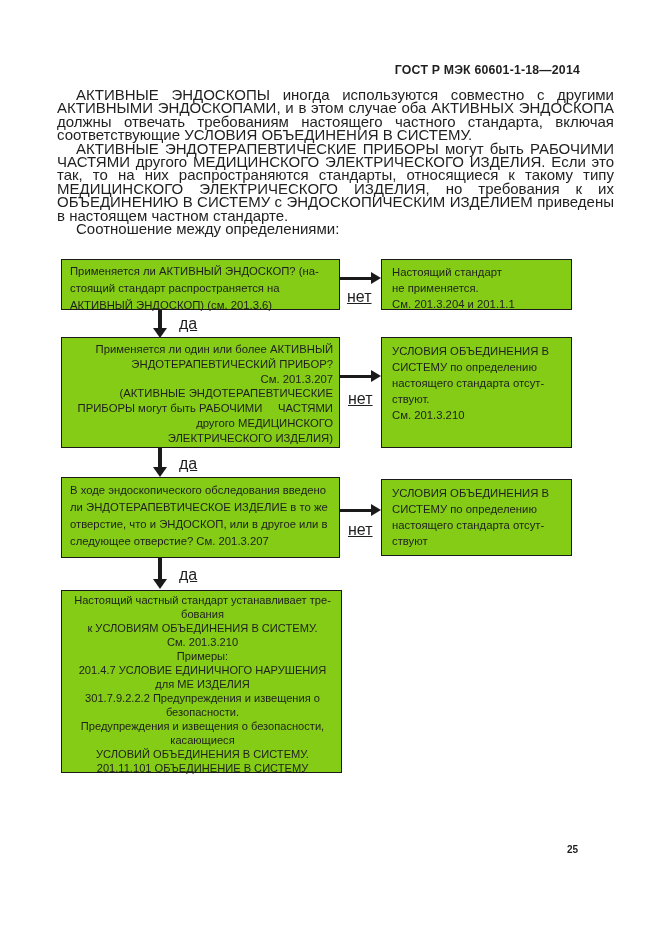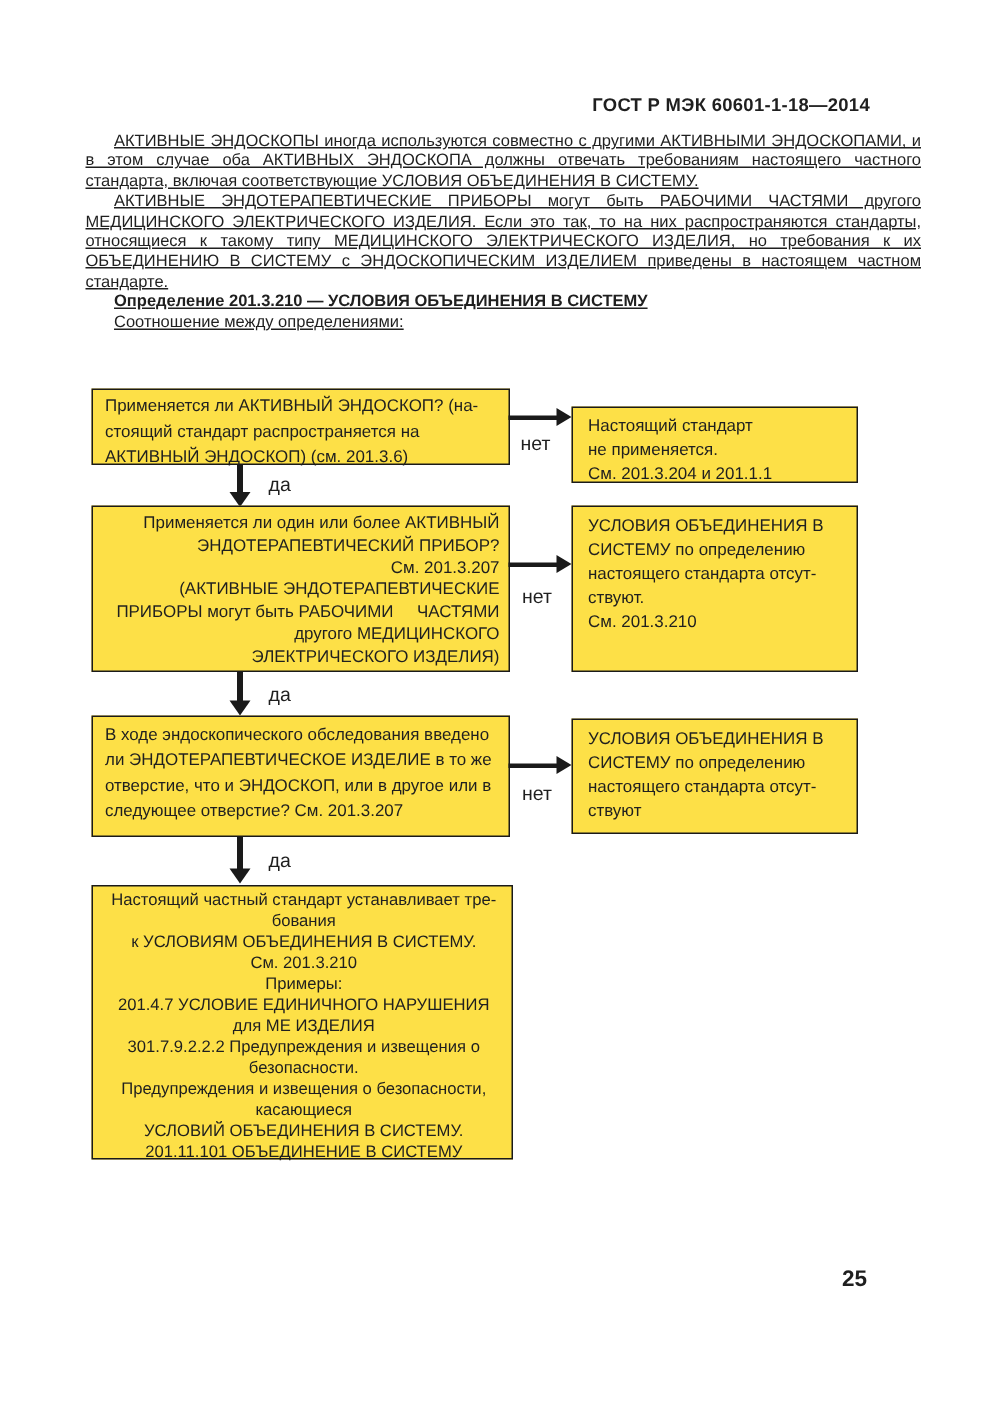--- a/index.html
+++ b/index.html
@@ -12,82 +12,82 @@
     color:var(--ink, #1f1f1f);
     overflow:hidden;
   }
   .header {
     position:absolute; top:63px; right:81px;
     font-size:12.3px; font-weight:bold; letter-spacing:.2px;
     white-space:nowrap;
   }
   .bodytext {
     position:absolute; left:57px; top:88px; width:557px;
-    font-size:11px; line-height:13.4px; text-align:justify;text-decoration:underline;
+    font-size:15px; line-height:13.4px; text-align:justify;
   }
   .para { text-indent:19px; }
   .para.bold { font-weight:bold; text-align:left; }
   
   .fbox {
     position:absolute; border:1.5px solid var(--line, #1a1a1a);
-    background:#fde047;
+    background:#84cc16;
   }
   .ftext {
     white-space:pre-wrap; font-size:11.3px; color:var(--ink, #1f1f1f);
   }
   .t-q1 { line-height:17px;   padding:3px 6px 0 8px; }
   .t-r1 { line-height:16px;   padding:4px 6px 0 10px; }
   .t-q2 { line-height:14.8px; padding:4px 6px 0 8px;text-align:right; }
   .t-r2 { line-height:16px;   padding:5px 6px 0 10px; }
   .t-q3 { line-height:17px;   padding:4px 6px 0 8px; }
   .t-r3 { line-height:16px;   padding:5px 6px 0 10px; }
   .t-f  { line-height:14px;   padding:2px 6px 0 8px; font-size:11.1px; }
   .flabel {
-    position:absolute; font-size:13px; color:var(--ink, #1f1f1f);
+    position:absolute; font-size:16px; color:var(--ink, #1f1f1f);
     white-space:nowrap;
+    text-decoration:underline;
   }
   .stem-h { position:absolute; height:3px; background:var(--line,#1a1a1a); }
   .head-r {
     position:absolute; width:0; height:0;
     border-top:6px solid transparent; border-bottom:6px solid transparent;
     border-left:10px solid var(--line,#1a1a1a);
   }
   .stem-v { position:absolute; width:4px; background:var(--line,#1a1a1a); }
   .head-d {
     position:absolute; width:0; height:0;
     border-left:7px solid transparent; border-right:7px solid transparent;
     border-top:10px solid var(--line,#1a1a1a);
   }
   .pagenum {
     position:absolute; top:844px; right:83px;
-    font-size:15px; font-weight:bold;
+    font-size:10px; font-weight:bold;
   }
 </style>
 </head>
 <body>
 
 <div class="page">
 
   <div class="header">ГОСТ Р МЭК 60601-1-18—2014</div>
 
   <div class="bodytext">
     <p class="para">АКТИВНЫЕ ЭНДОСКОПЫ иногда используются совместно с другими АКТИВНЫМИ ЭНДОСКОПАМИ, и в этом случае оба АКТИВНЫХ ЭНДОСКОПА должны отвечать требованиям настоящего частного стандарта, включая соответствующие УСЛОВИЯ ОБЪЕДИНЕНИЯ В СИСТЕМУ.</p>
     <p class="para">АКТИВНЫЕ ЭНДОТЕРАПЕВТИЧЕСКИЕ ПРИБОРЫ могут быть РАБОЧИМИ ЧАСТЯМИ другого МЕДИЦИНСКОГО ЭЛЕКТРИЧЕСКОГО ИЗДЕЛИЯ. Если это так, то на них распространяются стандарты, относящиеся к такому типу МЕДИЦИНСКОГО ЭЛЕКТРИЧЕСКОГО ИЗДЕЛИЯ, но требования к их ОБЪЕДИНЕНИЮ В СИСТЕМУ с ЭНДОСКОПИЧЕСКИМ ИЗДЕЛИЕМ приведены в настоящем частном стандарте.</p>
-    <p class="para bold">Определение 201.3.210 — УСЛОВИЯ ОБЪЕДИНЕНИЯ В СИСТЕМУ</p>
     <p class="para">Соотношение между определениями:</p>
   </div>
 
   <div class="flowchart">
 
     <div class="fbox" style="left:61px;top:259px;width:279px;height:51px;">
       <div class="ftext t-q1">Применяется ли АКТИВНЫЙ ЭНДОСКОП? (на-
 стоящий стандарт распространяется на
 АКТИВНЫЙ ЭНДОСКОП) (см. 201.3.6)</div>
     </div>
-    <div class="fbox" style="left:381px;top:259px;width:191px;height:51px;margin-top:12px;">
+    <div class="fbox" style="left:381px;top:259px;width:191px;height:51px;">
       <div class="ftext t-r1">Настоящий стандарт
 не применяется.
 См. 201.3.204 и 201.1.1</div>
     </div>
     <div>
       <div class="stem-h" style="left:339px;top:277px;width:33px;"></div>
       <div class="head-r" style="left:371px;top:272px;"></div>
     </div>
     <div class="flabel" style="left:347px;top:288px;">нет</div>
     <div>

